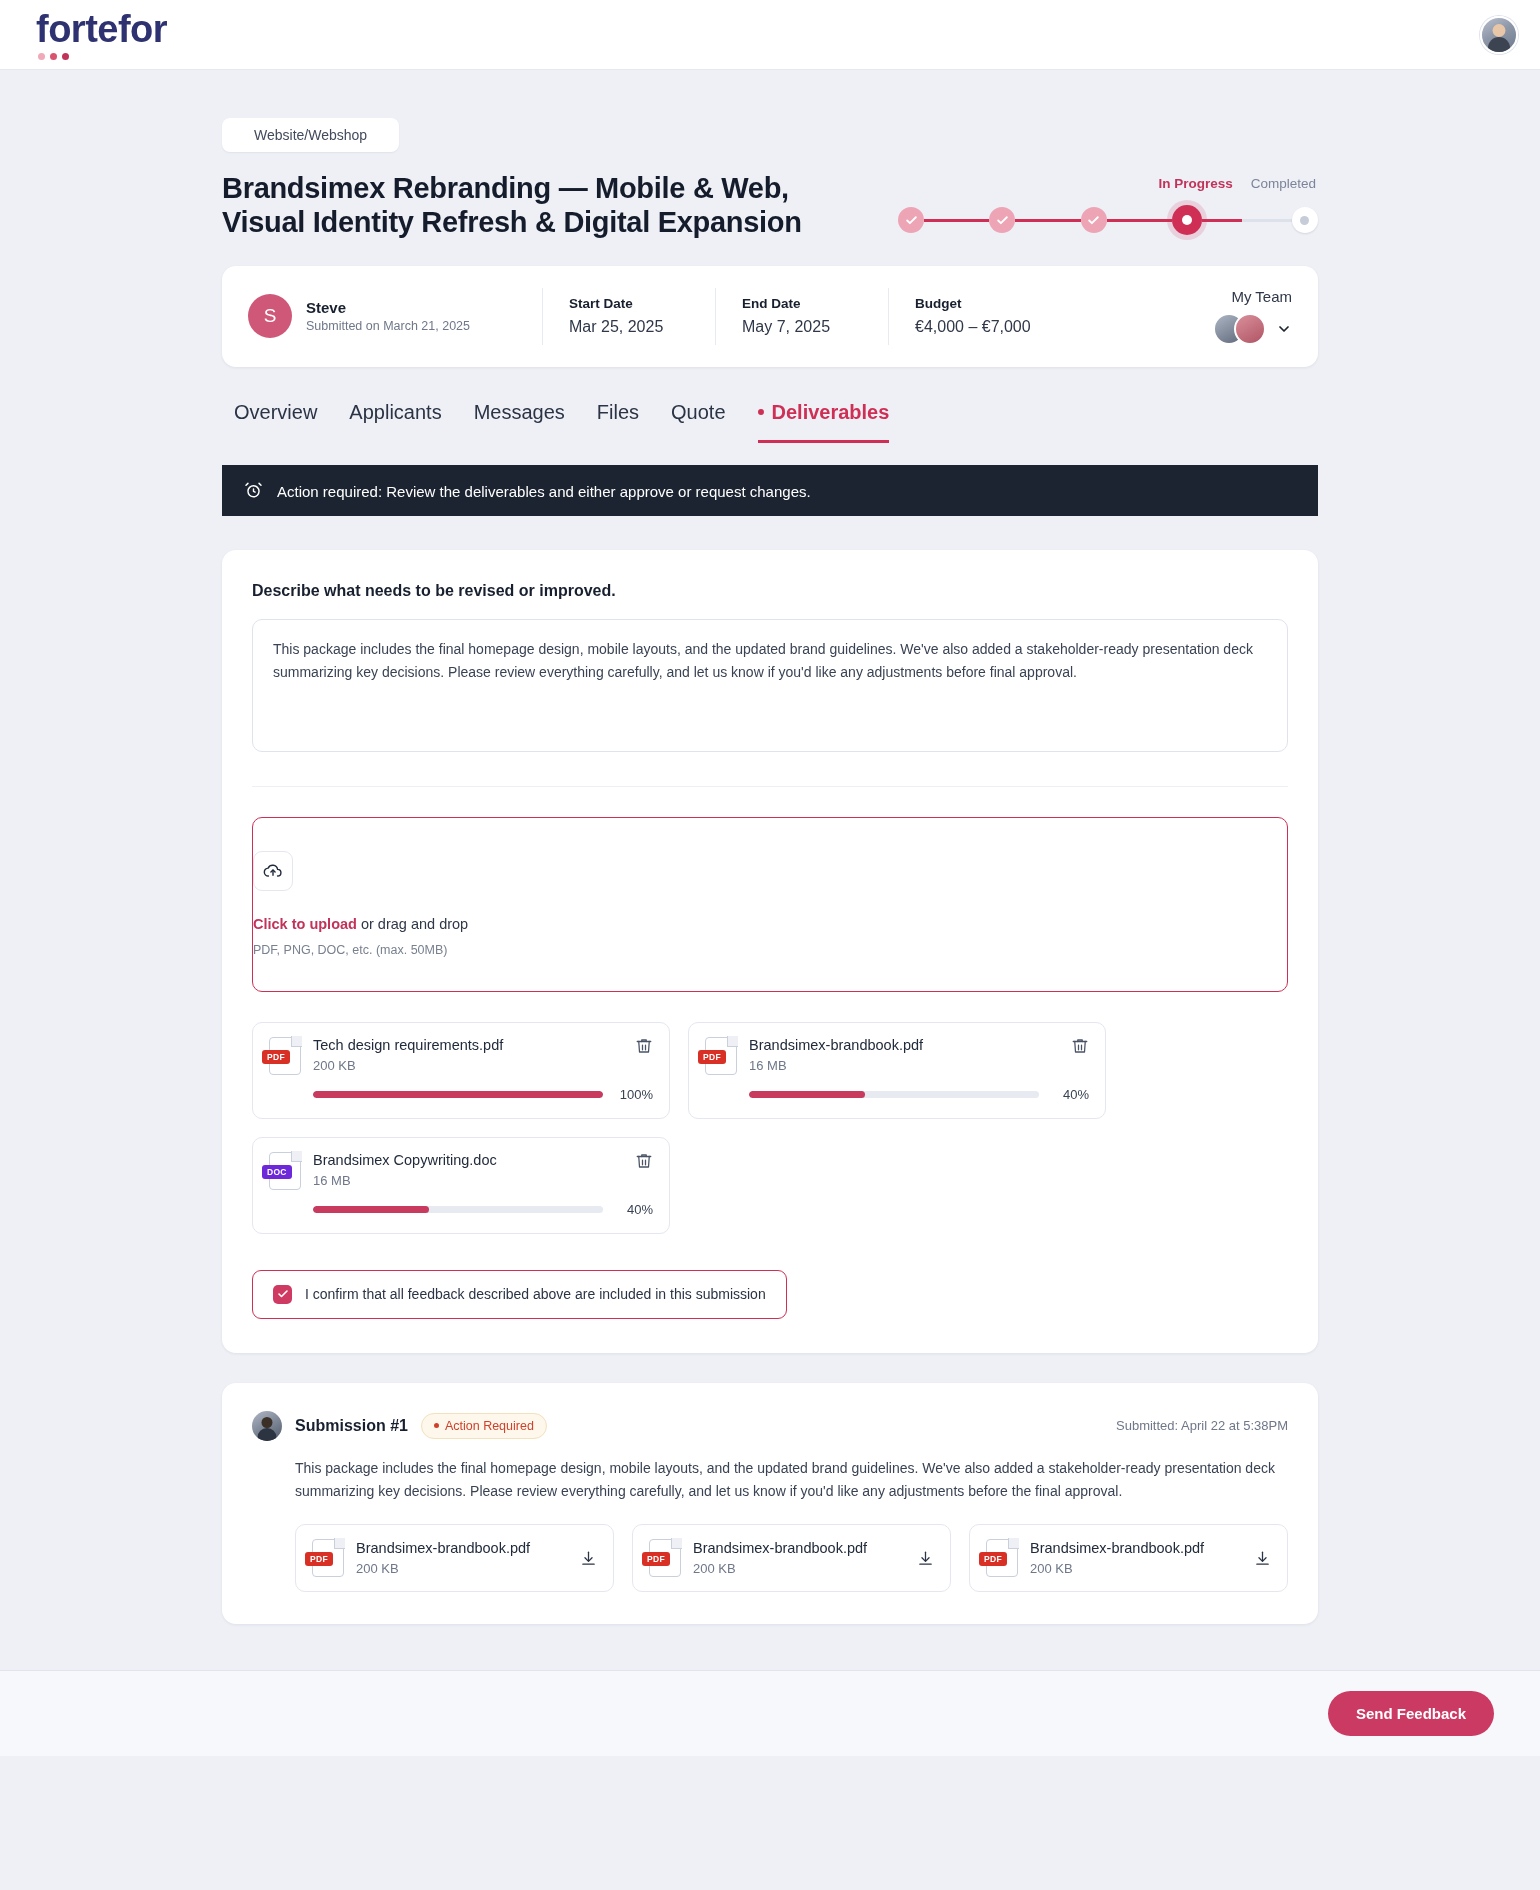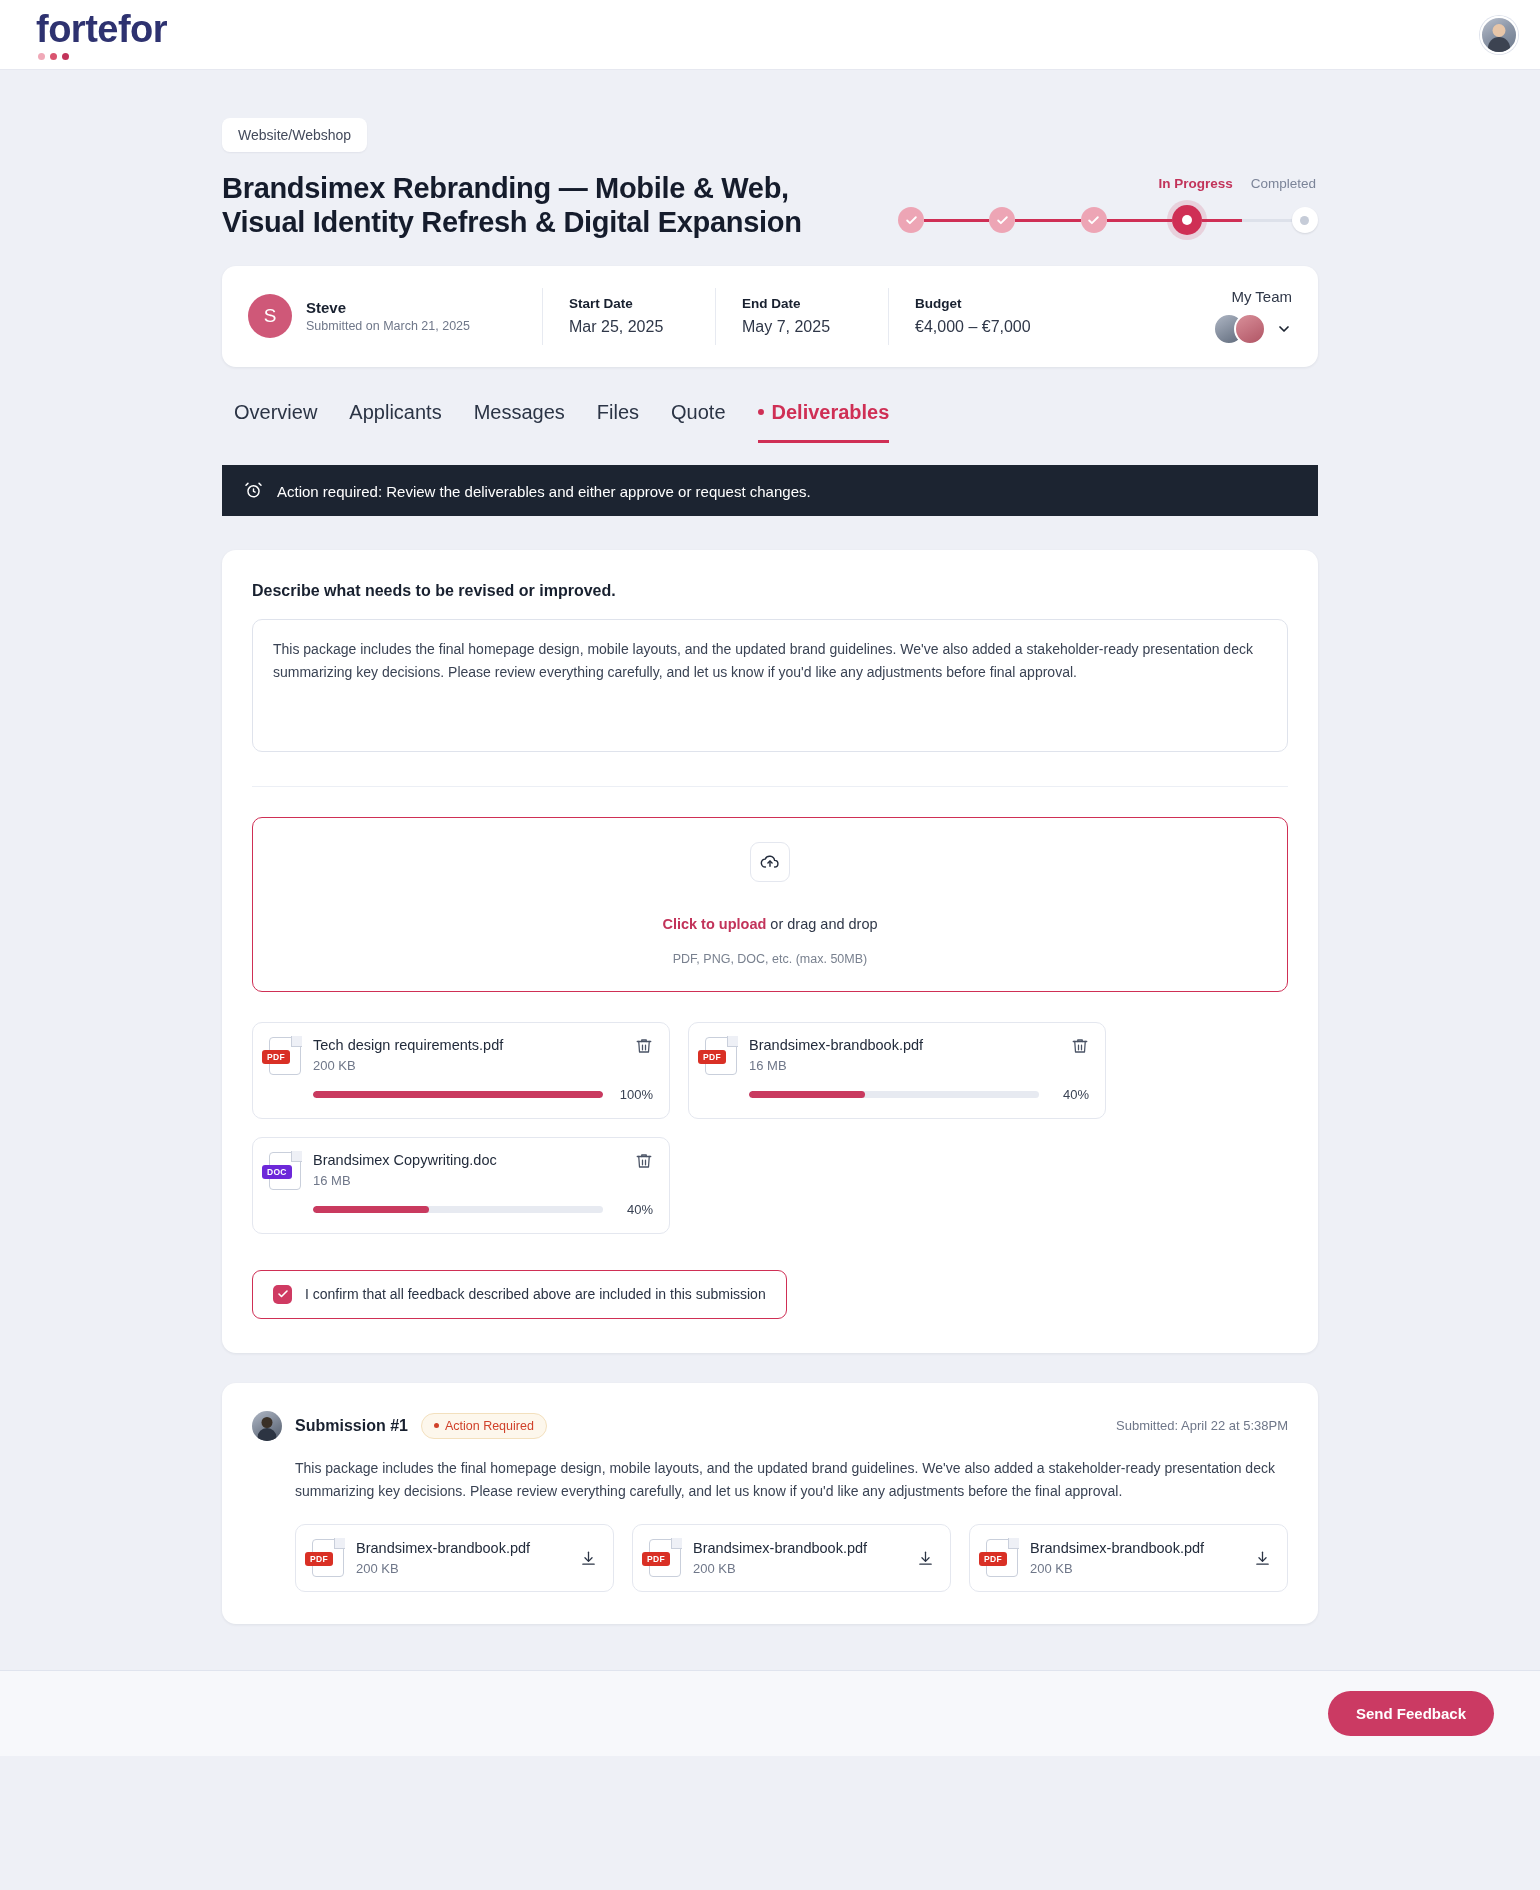--- a/index.html
+++ b/index.html
@@ -54,21 +54,21 @@
 
   
   .page { width: 1540px; padding: 48px 0 0 0; }
   .wrap { width: 1096px; margin: 0 auto; }
 
   
   .chip {
     display: inline-block;
     background: #ffffff;
     border-radius: 8px;
-    padding: 9px 16px;
+    padding: 9px 32px;
     font-size: 14px;
     color: #434a5b;
     box-shadow: 0 1px 2px rgba(20,25,45,.06);
   }
   .title-row { display: flex; align-items: flex-start; justify-content: space-between; margin-top: 20px; }
   h1.title {
     font-size: 29px;
     font-weight: 700;
     line-height: 1.17;
     letter-spacing: -0.3px;
@@ -174,22 +174,22 @@
     line-height: 1.62;
     color: #3a4354;
   }
   .hr { height: 1px; background: #eceff5; margin: 34px 0 30px 0; }
 
   
   .dropzone {
     border: 1.5px solid #cf2f55;
     border-radius: 10px;
     height: 175px;
-    display: flex; flex-direction: column; align-items: center; justify-content: center;
-    gap: 12px;
+    display: flex; flex-direction: column; justify-content: center;
+    gap: 3px;
   }
   .dz-icon {
     width: 40px; height: 40px; border-radius: 9px;
     border: 1px solid #e4e7ef; background: #fff;
     display: flex; align-items: center; justify-content: center;
   }
   .dz-icon svg { width: 20px; height: 20px; }
   .dz-main { margin-top: 22px; font-size: 14.5px; color: #2f3748; }
   .dz-main b { color: #c2335a; font-weight: 700; }
   .dz-sub { margin-top: 8px; font-size: 12.5px; color: #79818f; }

